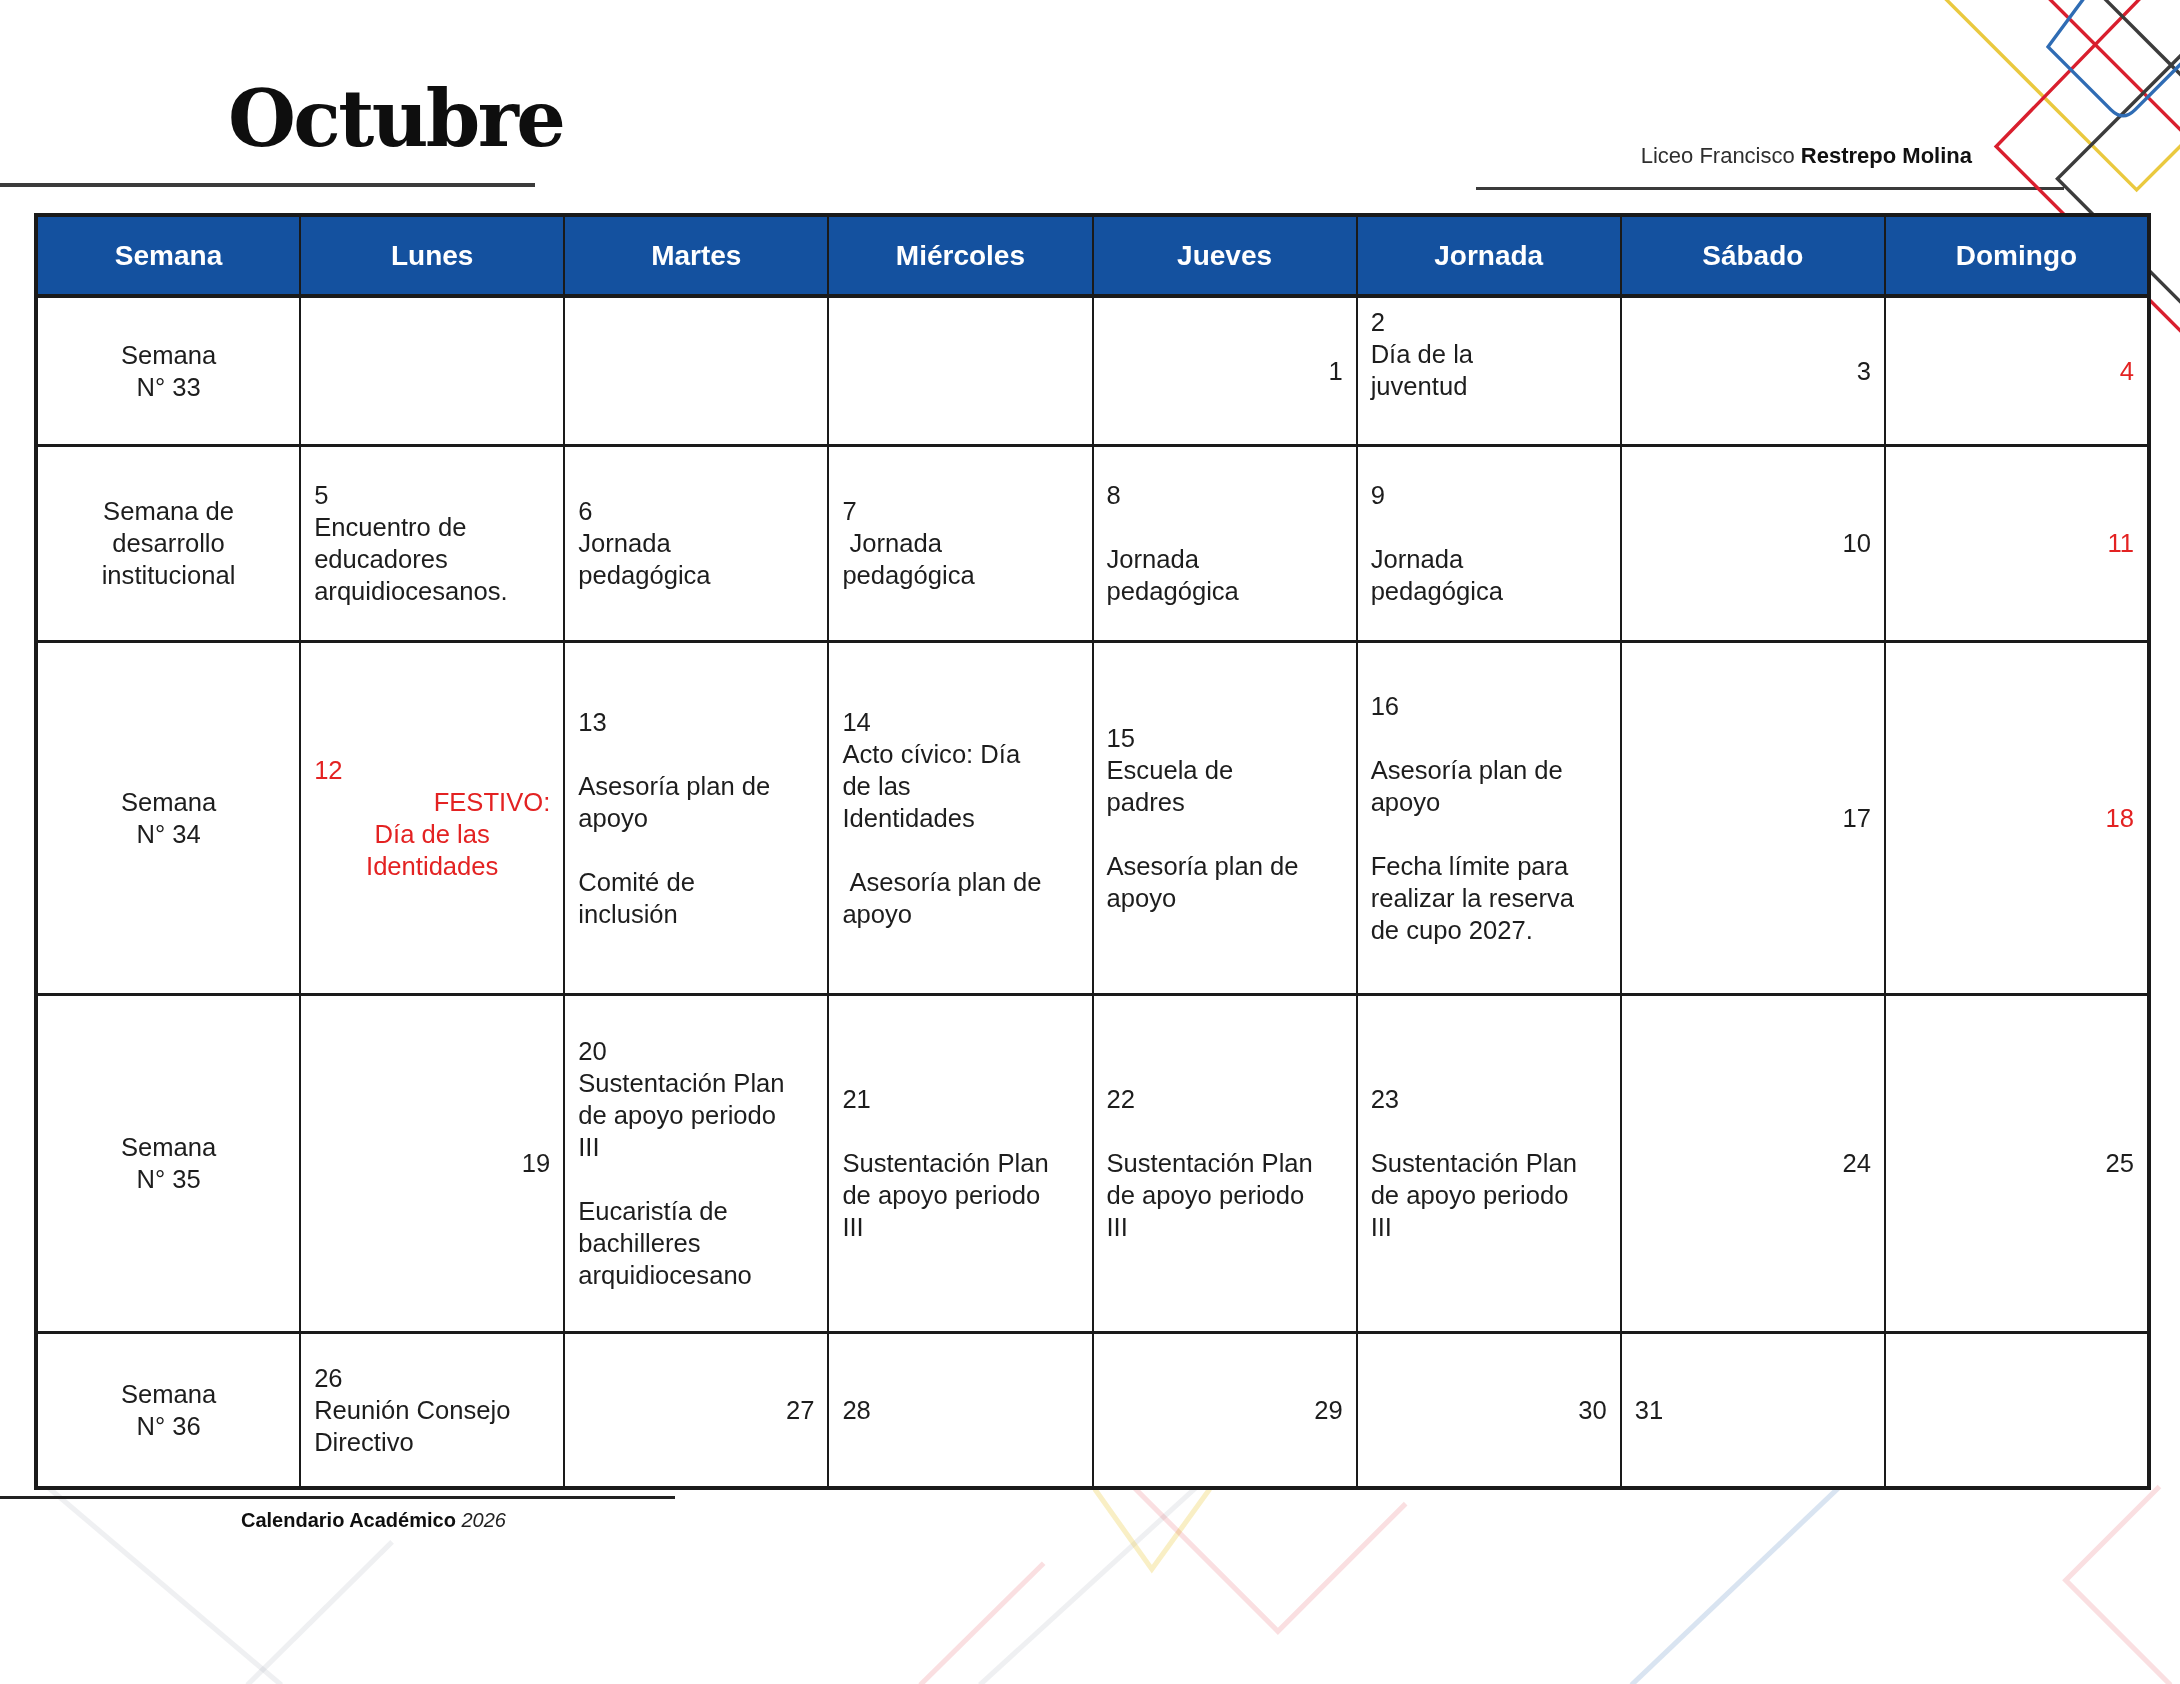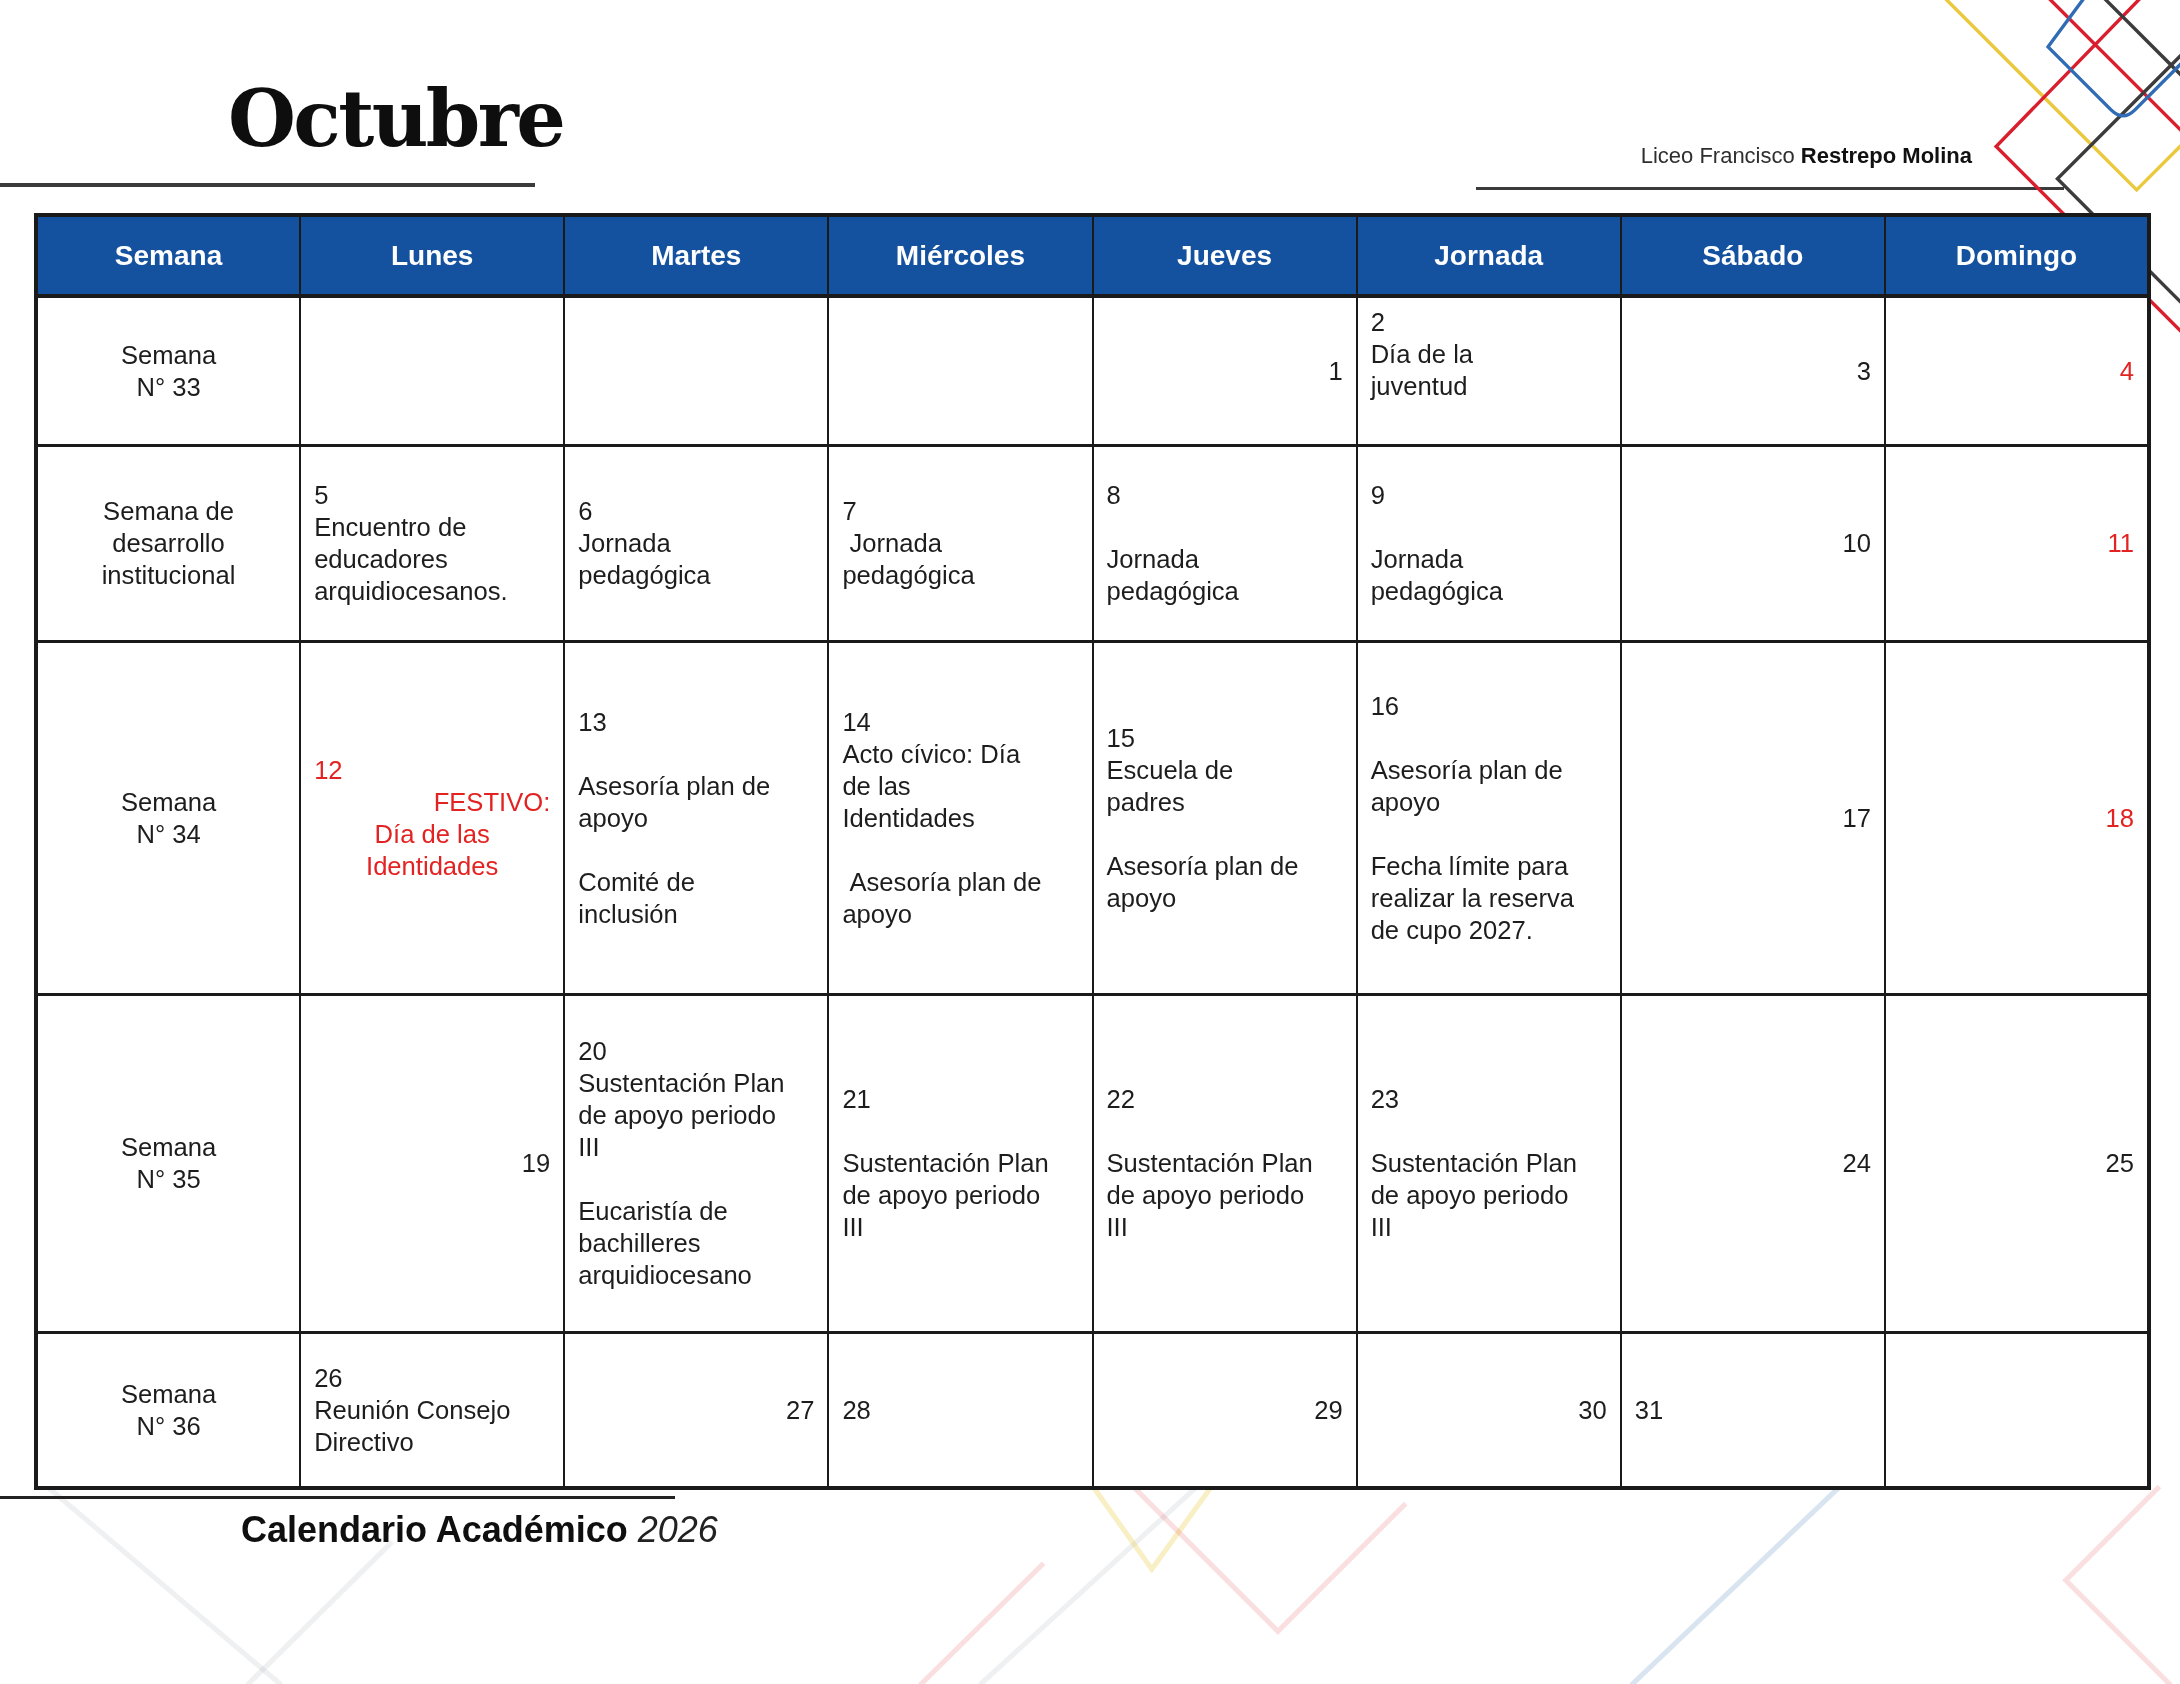--- a/index.html
+++ b/index.html
@@ -63,21 +63,21 @@
   table.calendar td.red{color:var(--holiday-red);}
   .cell{padding:6.8px 12px;}
   .cell .line{white-space:pre-wrap;text-align:left;}
   .cell.week{text-align:center;}
   .cell.num{width:100%;box-sizing:border-box;}
   .cell.num.aright{text-align:right;}
   .cell.num.aleft{text-align:left;}
   
   .rule-footer{left:0;top:1496px;width:675px;height:3.4px;background:#222;}
   .footer-label{
-    position:absolute;left:241px;top:1509px;font-size:36px;color:#0f0f0f;white-space:nowrap;
+    position:absolute;left:241px;top:1509px;font-size:20px;color:#0f0f0f;white-space:nowrap;
   }
   .footer-label .bold{font-weight:700;}
   .footer-label .year{font-style:italic;font-weight:400;color:#222;}
 </style>
 </head>
 <body>
 
 <svg class="corner-svg" viewBox="0 0 520 640" aria-hidden="true">
   <polyline class="d-yellow" points="200,-45 468,223 560,131"></polyline>
   <polyline class="d-red" points="480,-10 303,172 560,429"></polyline>

